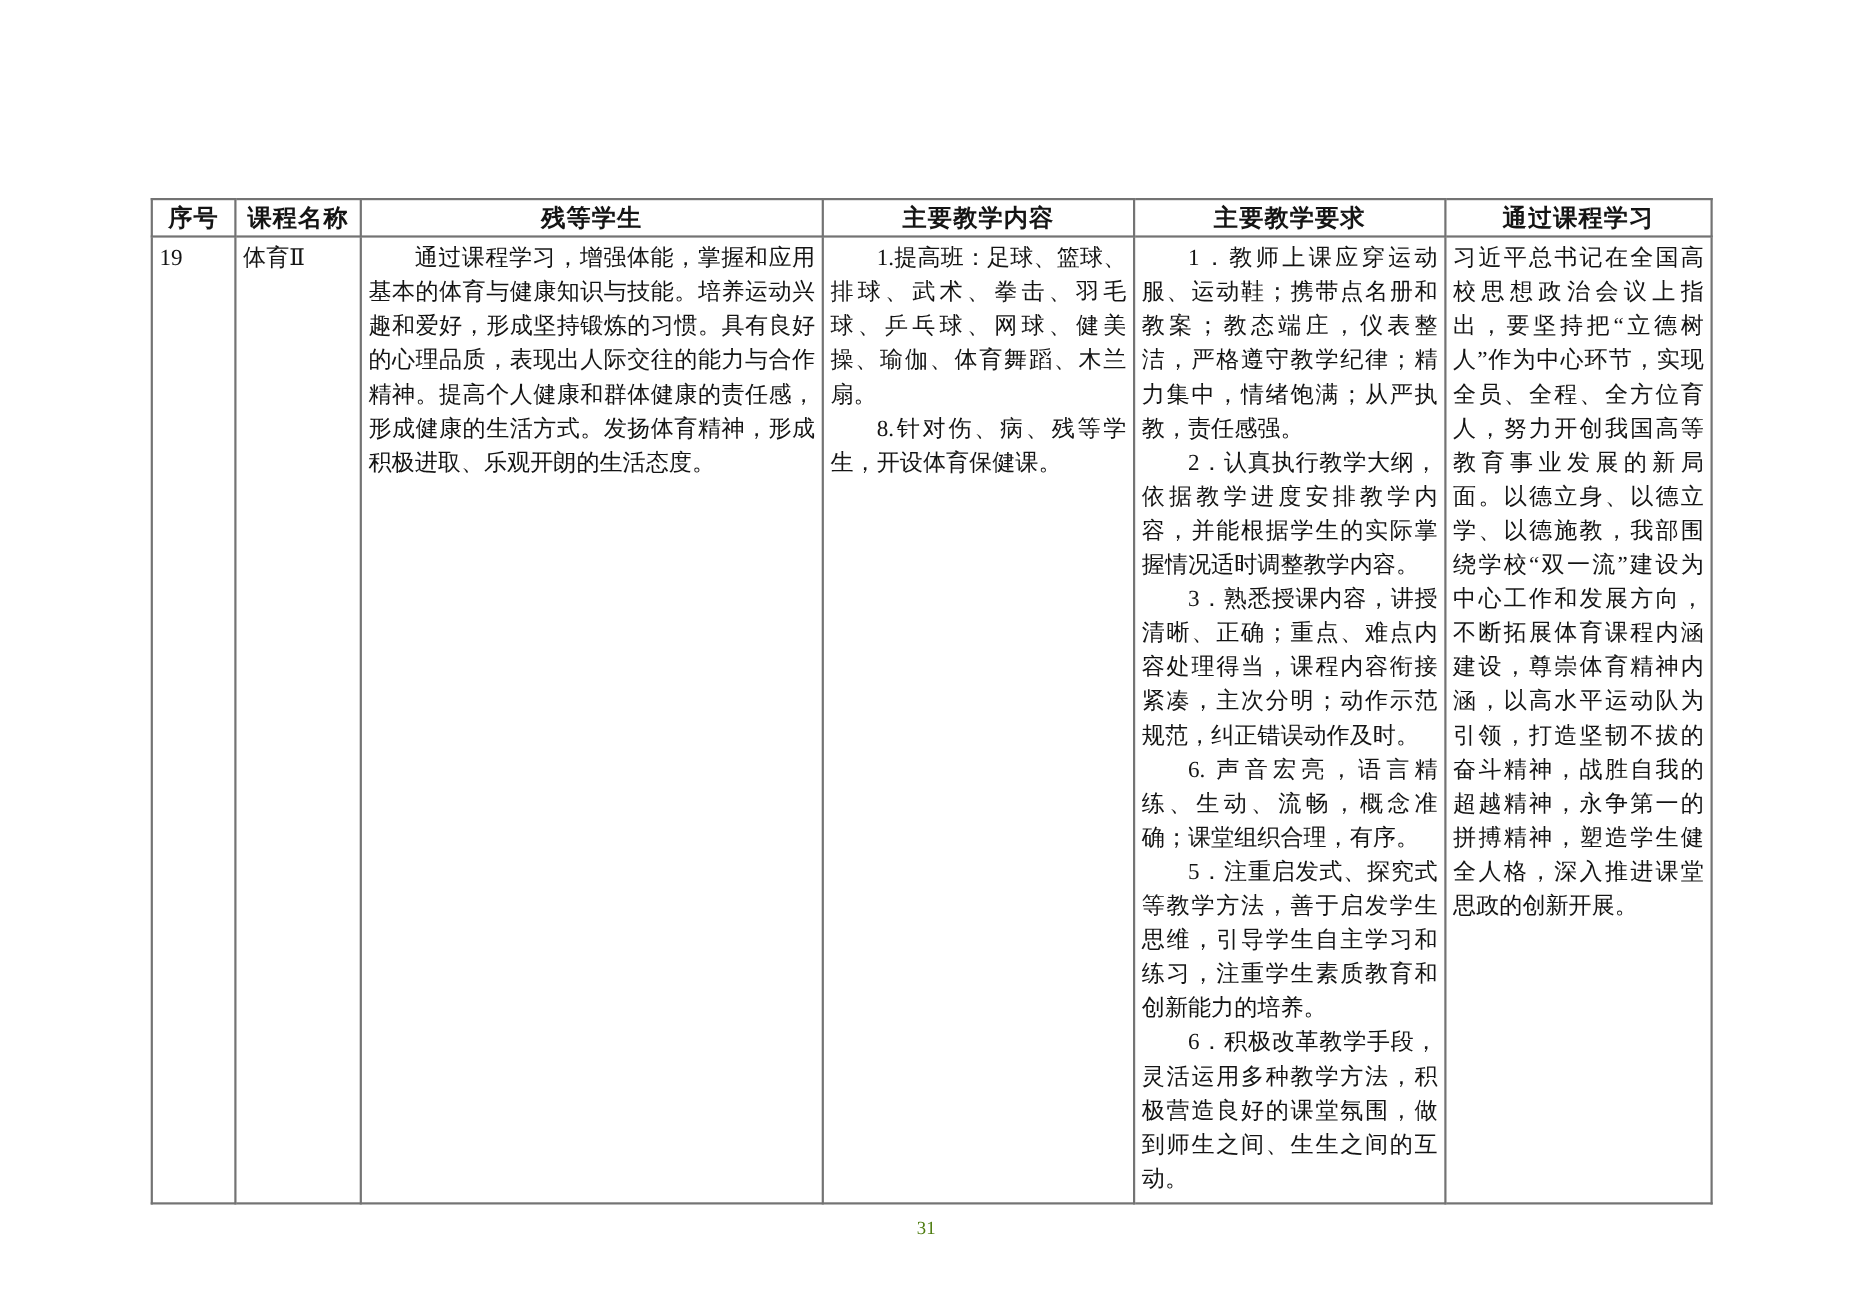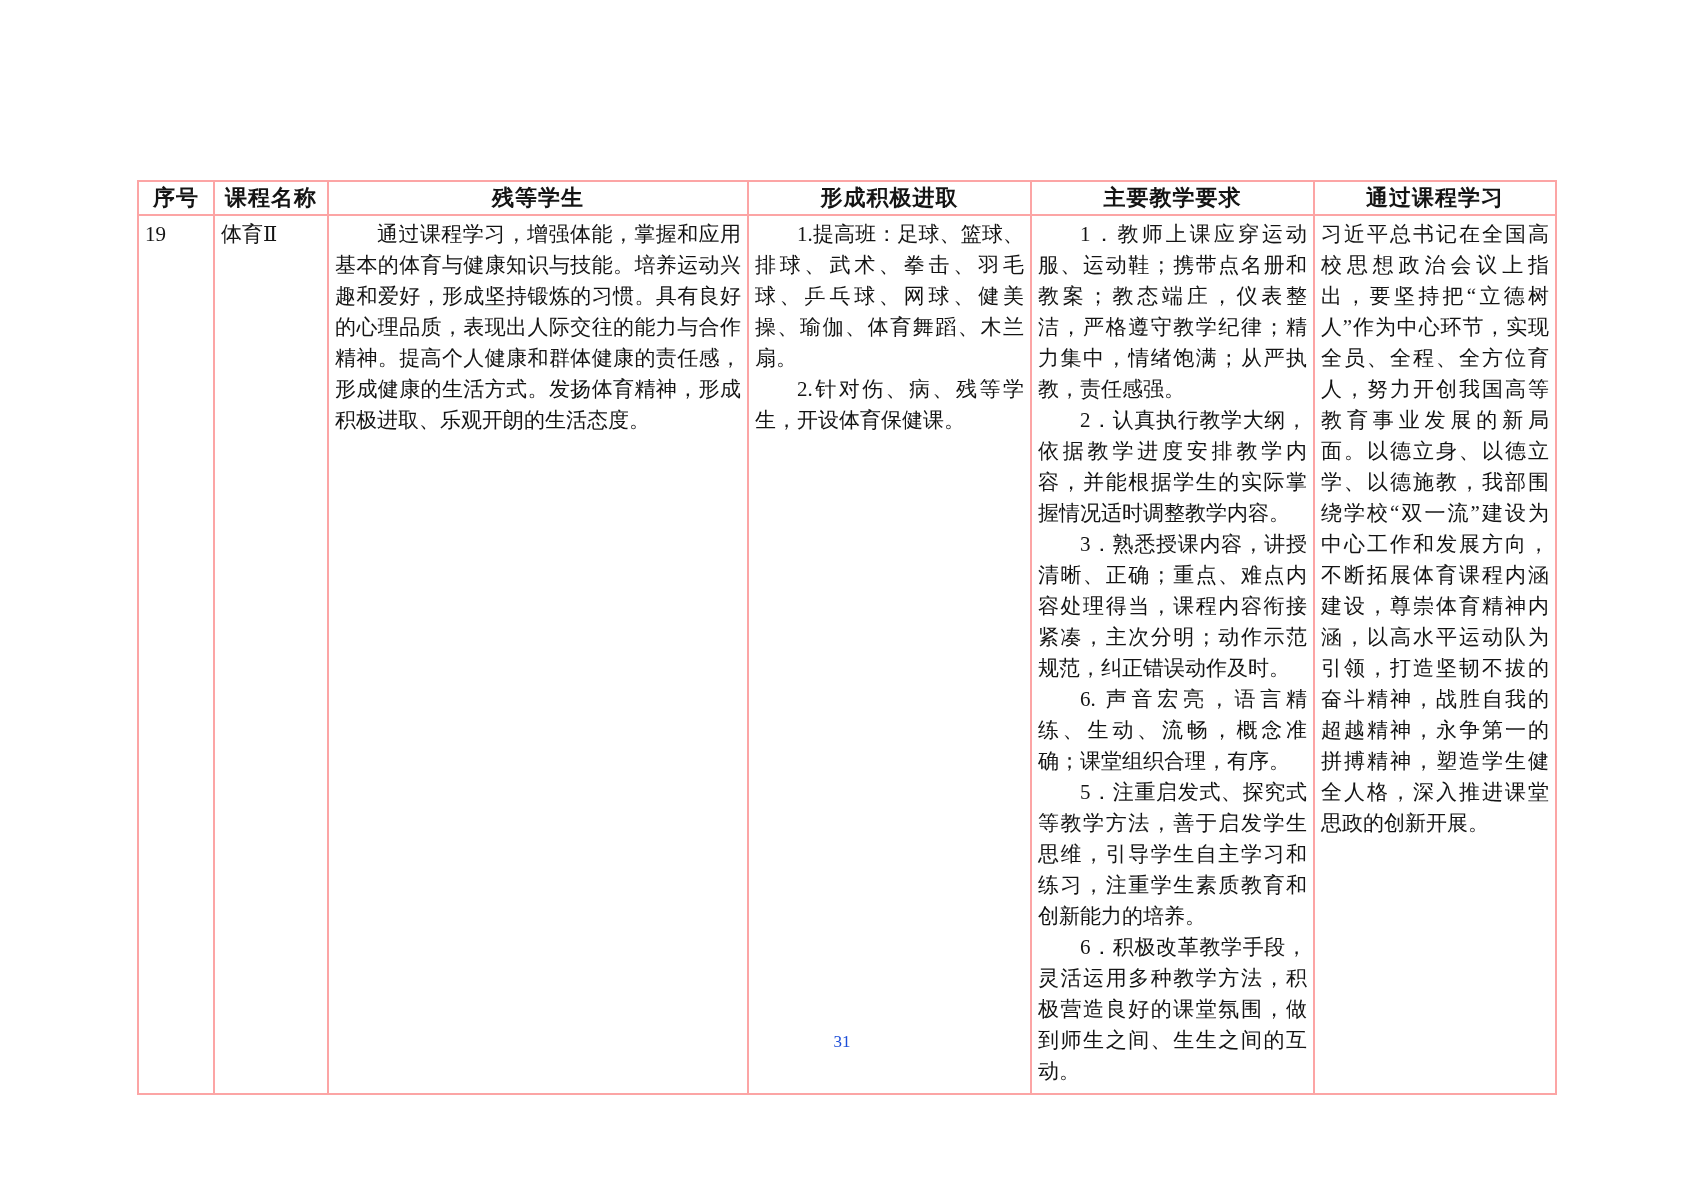--- a/index.html
+++ b/index.html
@@ -16,21 +16,21 @@
   table.syllabus {
     position: absolute;
     left: 137px;
     top: 180px;
     width: 1418px;
     border-collapse: collapse;
     table-layout: fixed;
   }
   table.syllabus th,
   table.syllabus td {
-    border: 2px solid #fca5a5;
+    border: 2px solid #737373;
     background: #ffffff;
   }
   table.syllabus th {
     height: 34px;
     font-size: 22px;
     font-weight: bold;
     text-align: center;
     vertical-align: middle;
     letter-spacing: 1px;
     padding: 0 2px;
@@ -47,26 +47,26 @@
   td.center-cell {
     vertical-align: middle;
     text-align: center;
     border-radius: 23px;
   }
   td p { text-indent: 2em; margin: 0; }
   td.no-indent p { text-indent: 0; }
   td.ideology-cell { line-height: 37.5px; padding-top: 5px; }
   .page-number {
     position: absolute;
-    top: 1032px;
+    top: 1107px;
     left: 0;
     width: 100%;
     text-align: center;
     font-size: 17px;
-    color: #1d4ed8;
+    color: #4d7c0f;
   }
 </style>
 </head>
 <body>
 
 <div class="page">
 
   <table class="syllabus">
     <colgroup>
       <col style="width:76px">
@@ -74,35 +74,35 @@
       <col style="width:420px">
       <col style="width:283px">
       <col style="width:283px">
       <col style="width:242px">
     </colgroup>
     <thead>
       <tr>
         <th>序号</th>
         <th>课程名称</th>
         <th>残等学生</th>
-        <th>形成积极进取</th>
+        <th>主要教学内容</th>
         <th>主要教学要求</th>
         <th>通过课程学习</th>
       </tr>
     </thead>
     <tbody>
       <tr>
         <td class="center-cell">19</td>
         <td class="center-cell">体育Ⅱ</td>
         <td>
           <p>通过课程学习，增强体能，掌握和应用基本的体育与健康知识与技能。培养运动兴趣和爱好，形成坚持锻炼的习惯。具有良好的心理品质，表现出人际交往的能力与合作精神。提高个人健康和群体健康的责任感，形成健康的生活方式。发扬体育精神，形成积极进取、乐观开朗的生活态度。</p>
         </td>
         <td>
           <p>1.提高班：足球、篮球、排球、武术、拳击、羽毛球、乒乓球、网球、健美操、瑜伽、体育舞蹈、木兰扇。</p>
-          <p>2.针对伤、病、残等学生，开设体育保健课。</p>
+          <p>8.针对伤、病、残等学生，开设体育保健课。</p>
         </td>
         <td>
           <p>1．教师上课应穿运动服、运动鞋；携带点名册和教案；教态端庄，仪表整洁，严格遵守教学纪律；精力集中，情绪饱满；从严执教，责任感强。</p>
           <p>2．认真执行教学大纲，依据教学进度安排教学内容，并能根据学生的实际掌握情况适时调整教学内容。</p>
           <p>3．熟悉授课内容，讲授清晰、正确；重点、难点内容处理得当，课程内容衔接紧凑，主次分明；动作示范规范，纠正错误动作及时。</p>
           <p>6. 声音宏亮，语言精练、生动、流畅，概念准确；课堂组织合理，有序。</p>
           <p>5．注重启发式、探究式等教学方法，善于启发学生思维，引导学生自主学习和练习，注重学生素质教育和创新能力的培养。</p>
           <p>6．积极改革教学手段，灵活运用多种教学方法，积极营造良好的课堂氛围，做到师生之间、生生之间的互动。</p>
         </td>
         <td class="no-indent ideology-cell">

